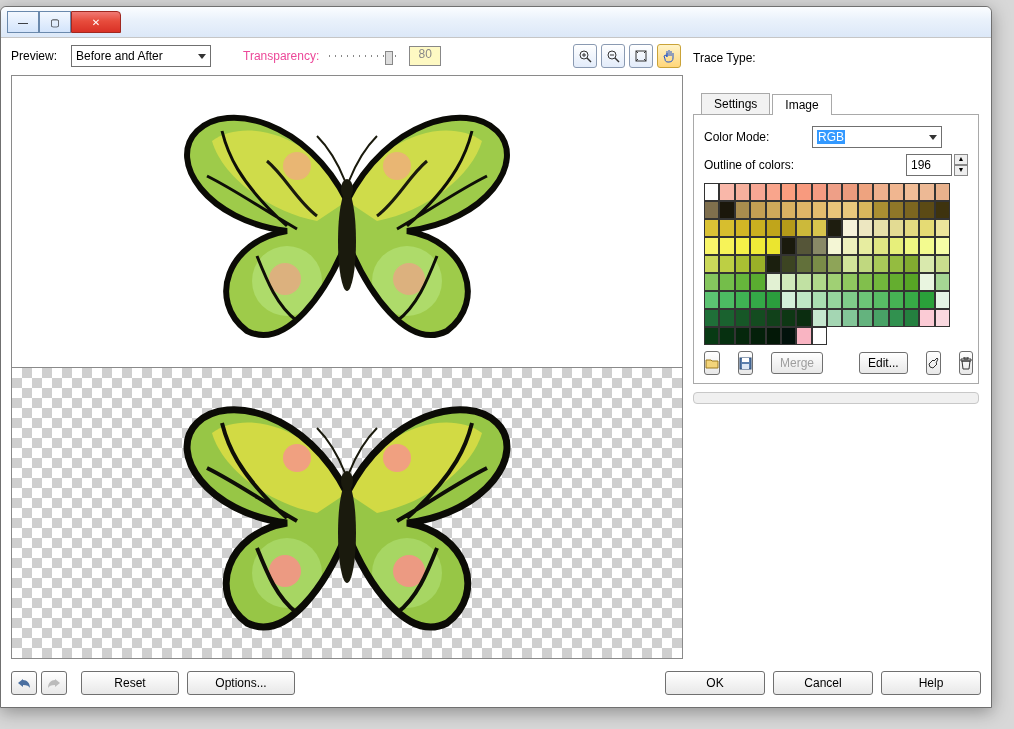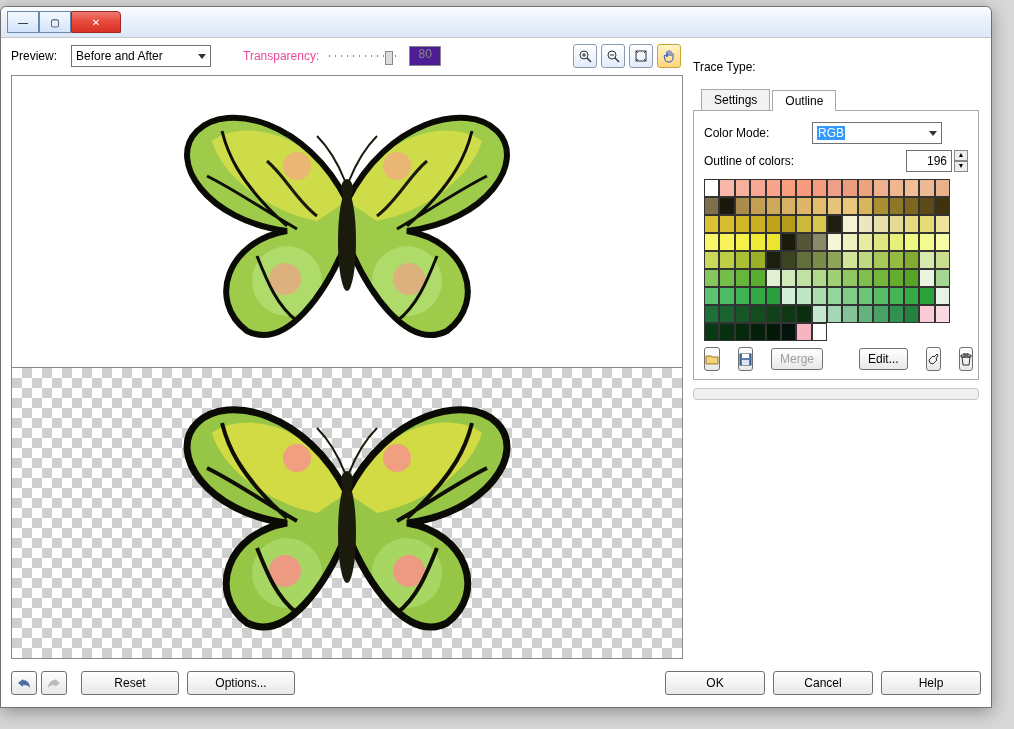--- a/index.html
+++ b/index.html
@@ -11,37 +11,37 @@
 .win-btn.close { width:48px; background:linear-gradient(#f07a74,#e74c3c 45%,#d93126); color:#fff; border-color:#a02820; border-radius:0 4px 0 0; }
 .content { position:absolute; left:10px; right:10px; top:36px; bottom:48px; }
 .toolbar-row { display:flex; align-items:center; height:26px; gap:10px; }
 label.lab { margin-right:4px; }
 .combo, input[type=text].val { height:20px; border:1px solid #707070; background:#fff; font-size:12px; padding:0 4px; }
 .combo { display:inline-flex; align-items:center; justify-content:space-between; cursor:default; }
 .combo::after { content:""; width:0; height:0; border-left:4px solid transparent; border-right:4px solid transparent; border-top:5px solid #333; margin-left:6px; }
 .slider { width:70px; height:18px; position:relative; }
 .slider .track { position:absolute; left:0; right:0; top:8px; height:2px; background:repeating-linear-gradient(90deg,#888 0 1px,transparent 1px 6px); }
 .slider .thumb { position:absolute; top:4px; left:56px; width:6px; height:12px; background:#ddd; border:1px solid #888; }
-.txtnum { width:30px; height:18px; text-align:center; border:1px solid #888; background:#4c1d95; color:#888; }
+.txtnum { width:30px; height:18px; text-align:center; border:1px solid #888; background:#fef9c3; color:#888; }
 .toolbtn { width:22px; height:22px; border:1px solid #8a9ab2; background:linear-gradient(#fff,#e3ecfa); display:inline-flex; align-items:center; justify-content:center; border-radius:3px; cursor:default; }
 .toolbtn.active { background:linear-gradient(#fff3c7,#ffd67a); border-color:#caa338; }
 .preview-panel { position:absolute; left:0; top:32px; width:670px; bottom:0; border:1px solid #8a8a8a; background:#fff; display:flex; flex-direction:column; }
 .preview-half { flex:1; background:#fff; position:relative; overflow:hidden; }
 .preview-half + .preview-half { border-top:1px solid #8a8a8a; }
 .checker { background-image:
  linear-gradient(45deg,#cfcfcf 25%,transparent 25%),
  linear-gradient(-45deg,#cfcfcf 25%,transparent 25%),
  linear-gradient(45deg,transparent 75%,#cfcfcf 75%),
  linear-gradient(-45deg,transparent 75%,#cfcfcf 75%);
  background-size:20px 20px; background-position:0 0,0 10px,10px -10px,-10px 0;
 }
-.right-panel { position:absolute; left:682px; top:12px; width:286px; bottom:0; }
+.right-panel { position:absolute; left:682px; top:3px; width:286px; bottom:0; }
 .field-row { display:flex; align-items:center; height:24px; margin-bottom:4px; }
 .field-row .flab { width:108px; }
-.tabs { margin-top:10px; border-bottom:1px solid #a9a9a9; display:flex; gap:2px; padding-left:8px; }
+.tabs { margin-top:23px; border-bottom:1px solid #a9a9a9; display:flex; gap:2px; padding-left:8px; }
 .tab { padding:3px 12px; border:1px solid #a9a9a9; border-bottom:none; background:#f2f2f2; font-size:12px; cursor:default; }
 .tab.active { background:#fff; position:relative; top:1px; }
 .tab-body { border:1px solid #a9a9a9; border-top:none; padding:10px 10px 8px; background:#fff; }
 .color-grid { width:246px; display:grid; grid-template-columns:repeat(16,1fr); gap:0; margin:6px 0; }
 .color-grid div { height:18px; border:1px solid #333; box-sizing:border-box; }
 .btmbar { position:absolute; left:10px; right:10px; bottom:10px; height:28px; display:flex; align-items:center; }
 .btn { height:22px; border:1px solid #707070; border-radius:3px; background:linear-gradient(#fff,#e8e8e8); padding:0 14px; font-size:12px; cursor:default; display:inline-flex; align-items:center; justify-content:center; }
 .btn.small { padding:0 8px; height:20px; }
 .btn.icon { width:24px; padding:0; }
 .btn.disabled { color:#9e9e9e; }
@@ -153,33 +153,33 @@
       </div>
     </div>
 
     <div class="right-panel">
       <div class="field-row">
         <span class="flab">Trace Type:</span>
       </div>
 
       <div class="tabs">
         <div class="tab">Settings</div>
-        <div class="tab active">Outline</div>
+        <div class="tab active">Image</div>
       </div>
       <div class="tab-body">
         <div class="field-row">
           <span class="flab">Color Mode:</span>
           <div class="combo" style="width:120px">
               <span class="sel-highlight">RGB</span>
             </div>
         </div>
         <div class="field-row">
           <span class="flab">Outline of colors:</span>
           <span class="sep"></span>
-          <input type="text" class="val" style="width: 36px; text-align: right;" value="196">
+          <input type="text" class="val" style="width: 36px; " value="196">
           <div class="spinner">
               <span>▲</span>
               <span>▼</span>
             </div>
         </div>
 
         <div class="color-grid" id="color-grid">
             <div style="background: rgb(255, 255, 255);"></div>
             <div style="background: rgb(249, 183, 169);"></div>
             <div style="background: rgb(246, 176, 157);"></div>

